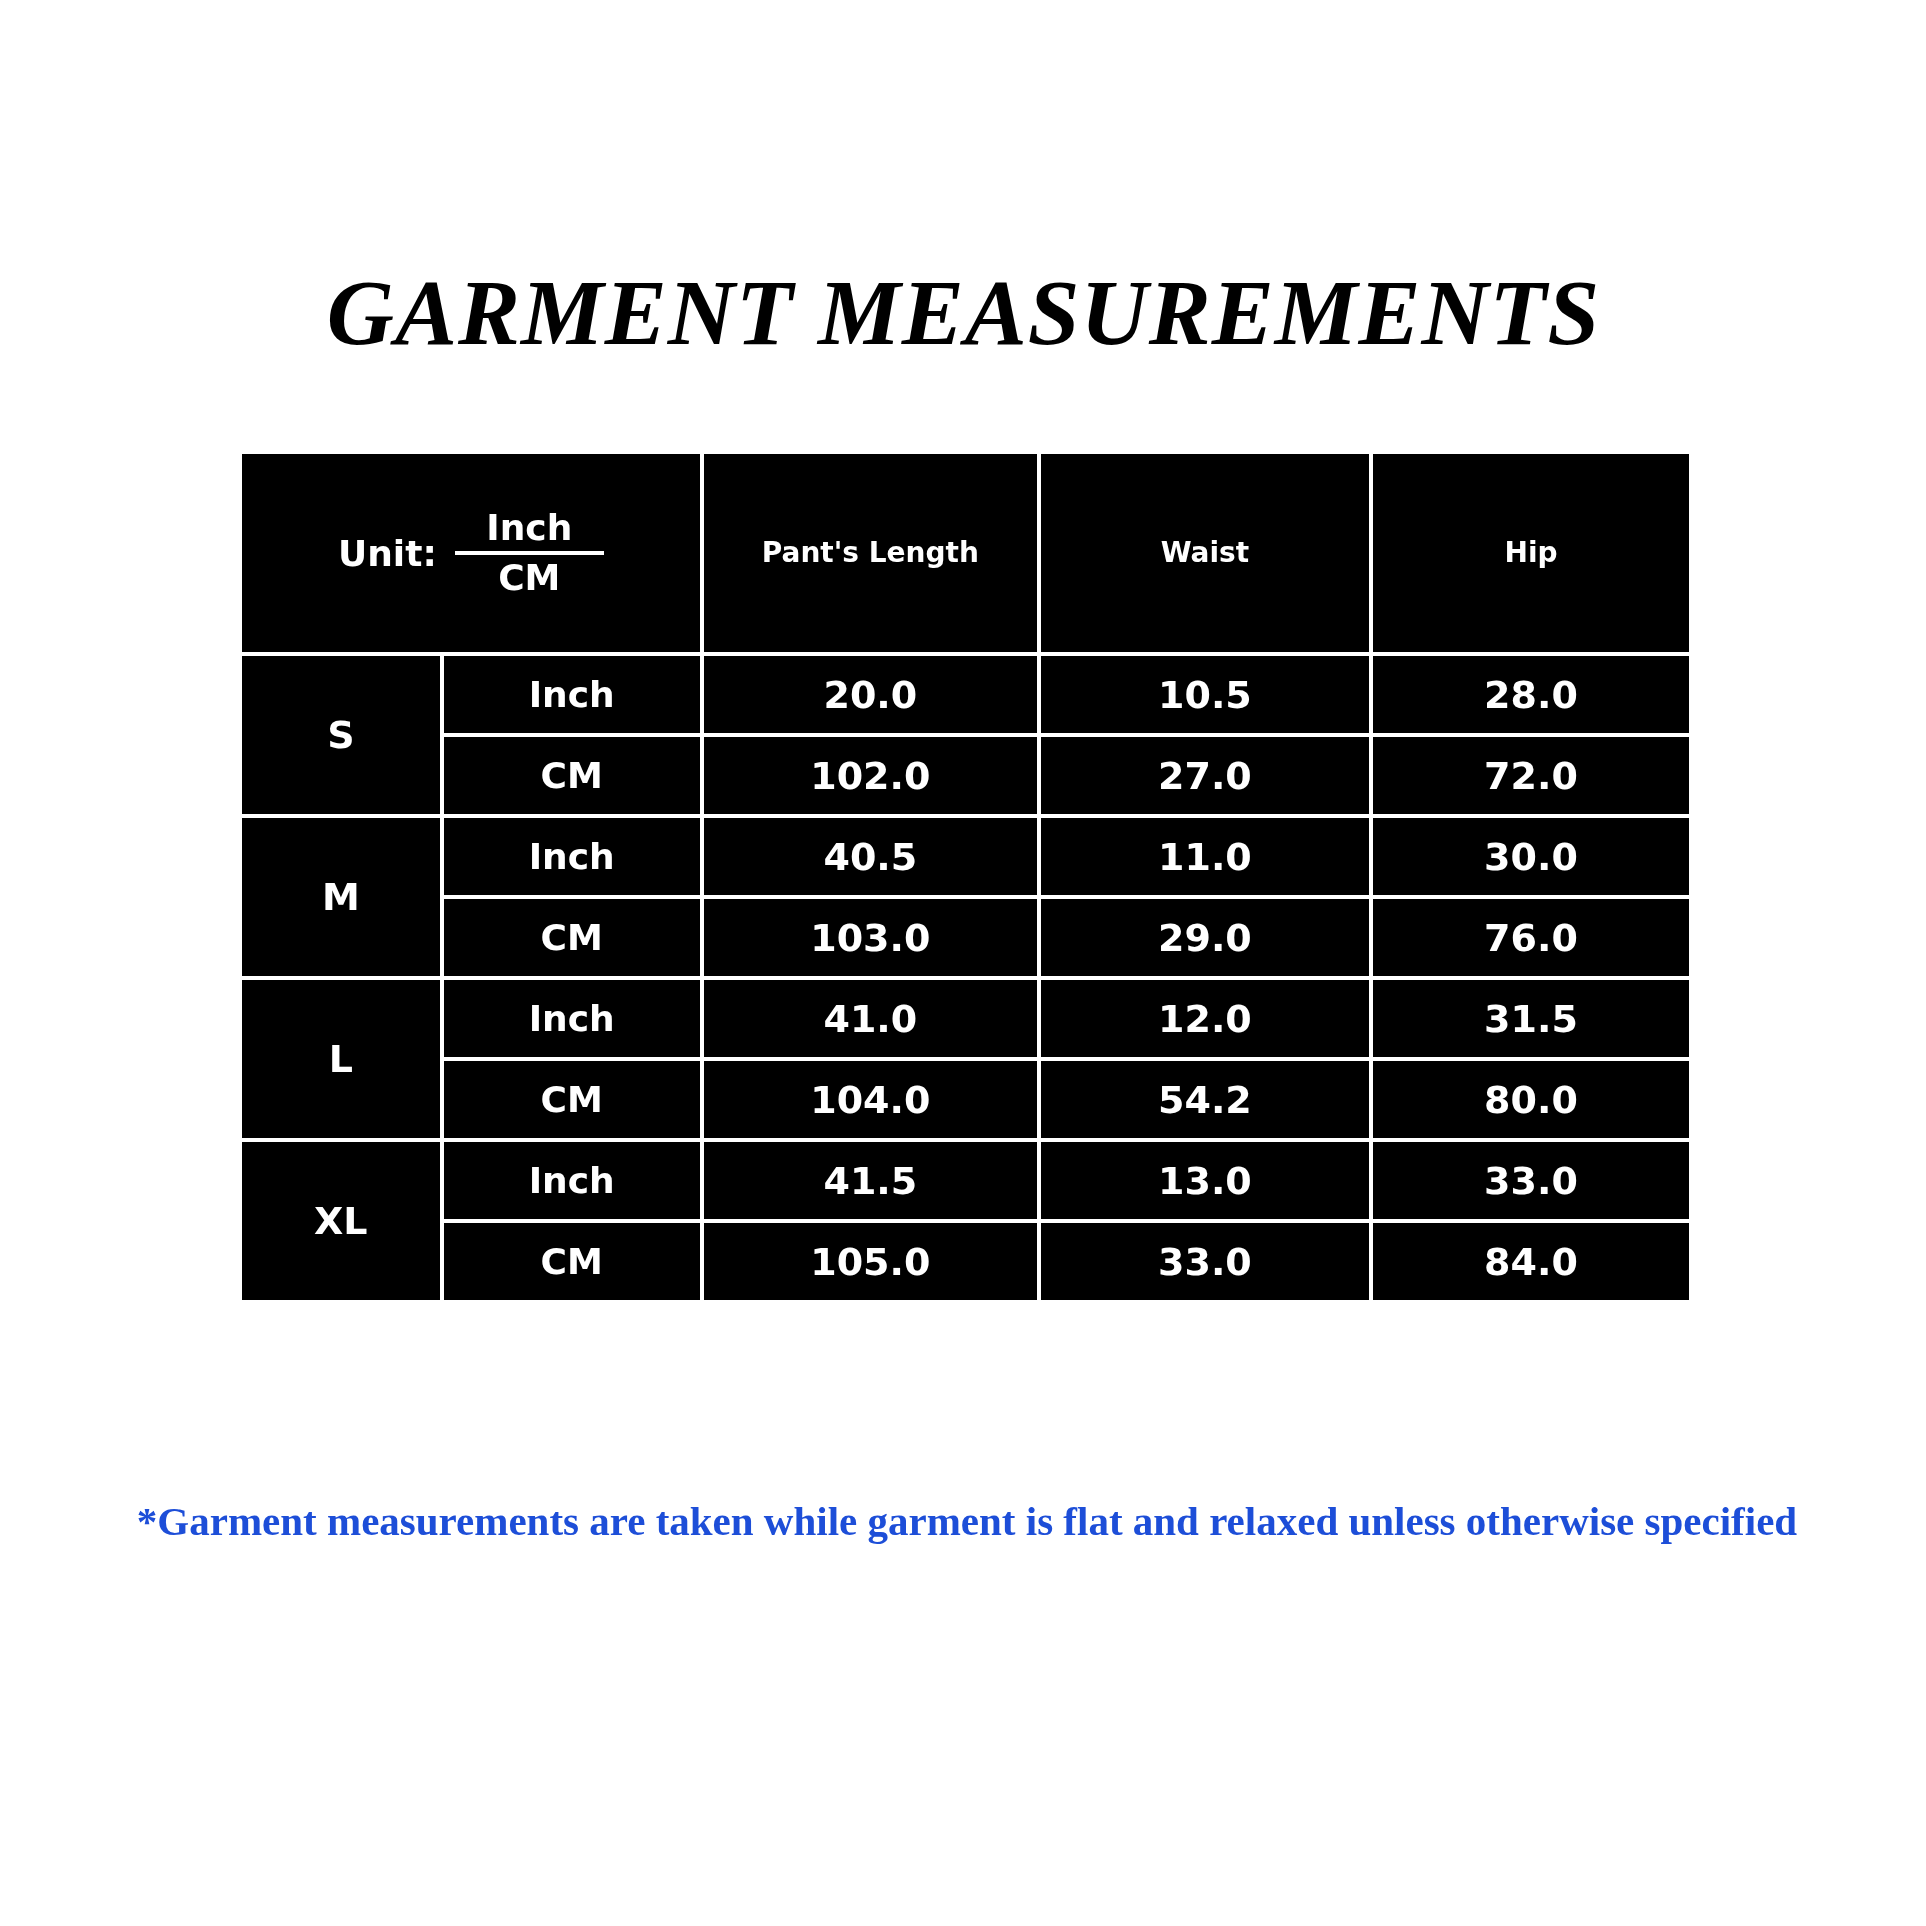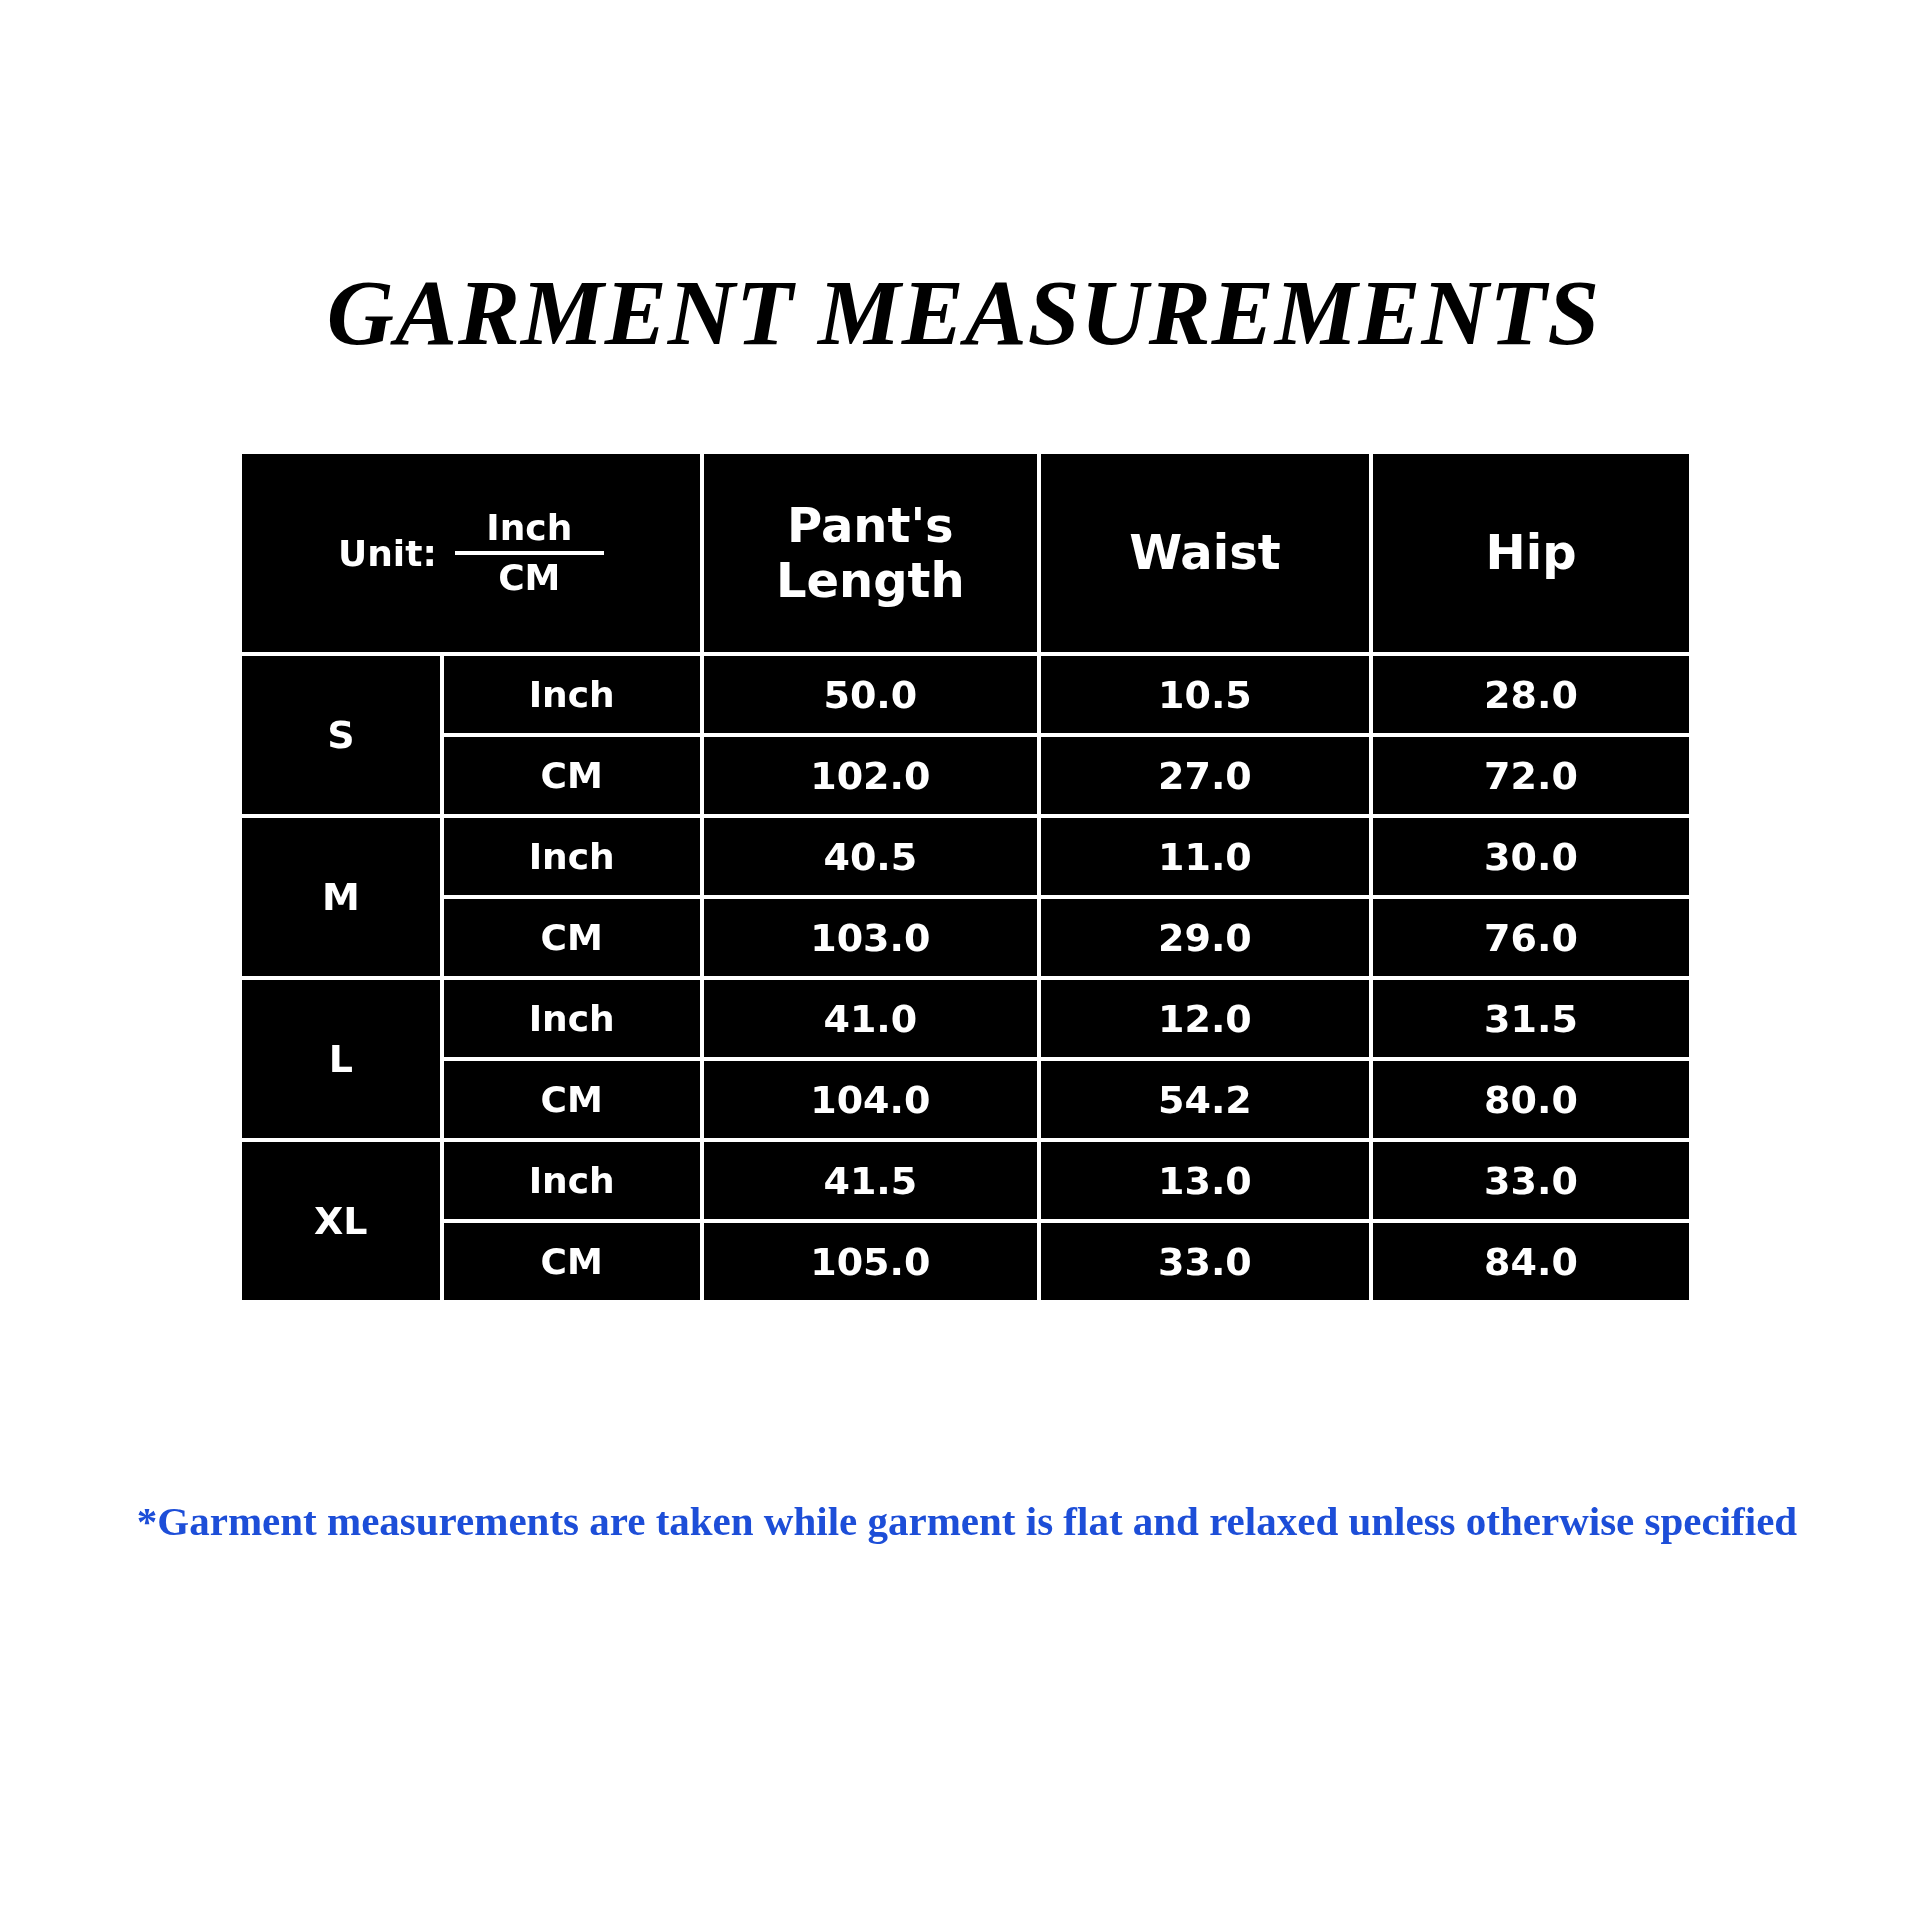--- a/index.html
+++ b/index.html
@@ -52,21 +52,21 @@
     text-align: center;
     vertical-align: middle;
     font-family: "DejaVu Sans", sans-serif;
     font-weight: bold;
     color: #ffffff;
     background: #000000;
     border: 0;
   }
   td.hdr {
     height: 198px;
-    font-size: 48px;
+    font-size: 28px;
     line-height: 1.15;
   }
   td.unitcell {
     height: 198px;
     font-size: 36px;
     padding: 0 14px;
   }
   .unit-inner {
     display: flex;
     align-items: center;
@@ -155,21 +155,21 @@
             </div>
           </td>
           <td class="hdr">Pant's Length</td>
           <td class="hdr">Waist</td>
           <td class="hdr">Hip</td>
         </tr>
 
         <tr>
           <td class="sizecell" rowspan="2">S</td>
           <td class="unitrow">Inch</td>
-          <td class="val">50.0</td>
+          <td class="val">20.0</td>
           <td class="val">10.5</td>
           <td class="val">28.0</td>
         </tr>
         <tr>
           <td class="unitrow">CM</td>
           <td class="val">102.0</td>
           <td class="val">27.0</td>
           <td class="val">72.0</td>
         </tr>
 

